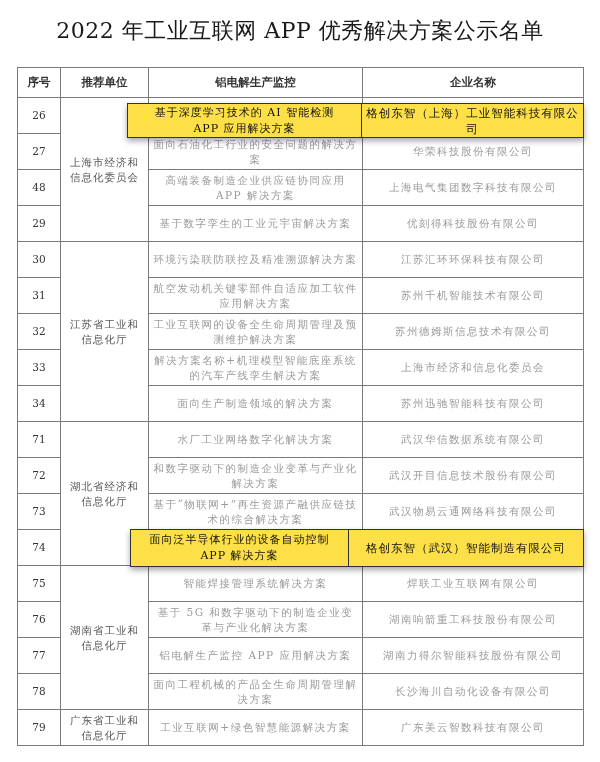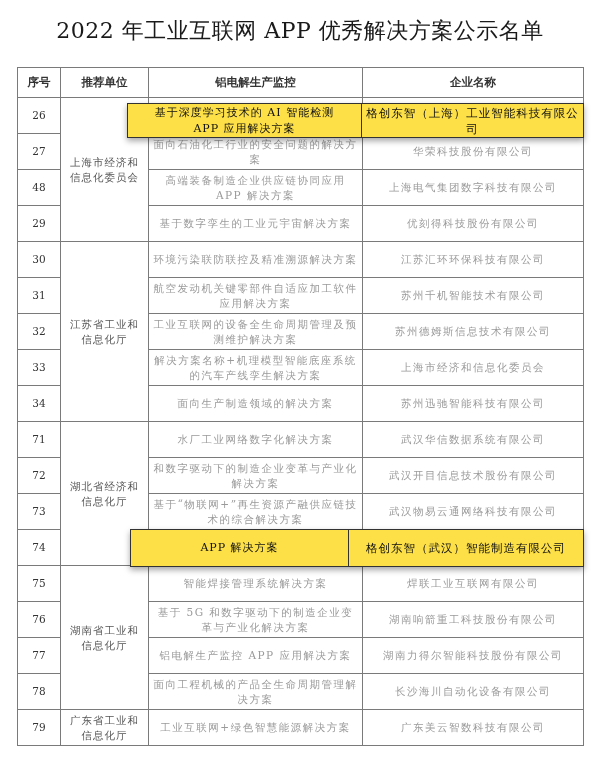--- a/index.html
+++ b/index.html
@@ -146,16 +146,17 @@
 <div class="hl" style="left:127px; top:103px; width:455px; height:33px;">
   <div class="sol" style="width:233px; flex-direction:column;">
     <span>基于深度学习技术的 AI 智能检测</span>
     <span>APP 应用解决方案</span>
   </div>
   <div class="comp" style="flex:1;">格创东智（上海）工业智能科技有限公司</div>
 </div>
 
 <div class="hl" style="left:130px; top:529px; width:452px; height:36px;">
   <div class="sol" style="width:217px; flex-direction:column;">
+    <span>面向泛半导体行业的设备自动控制</span>
     <span>APP 解决方案</span>
   </div>
   <div class="comp" style="flex:1;">格创东智（武汉）智能制造有限公司</div>
 </div>
 
 </body></html>

